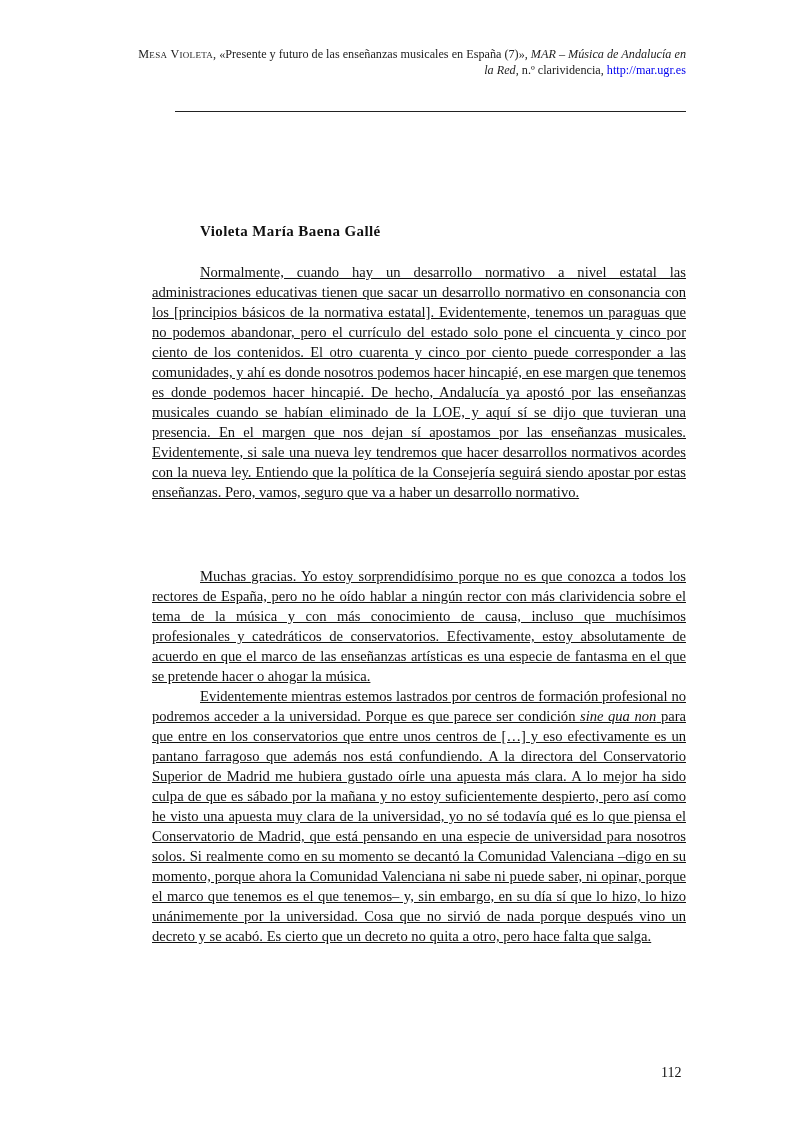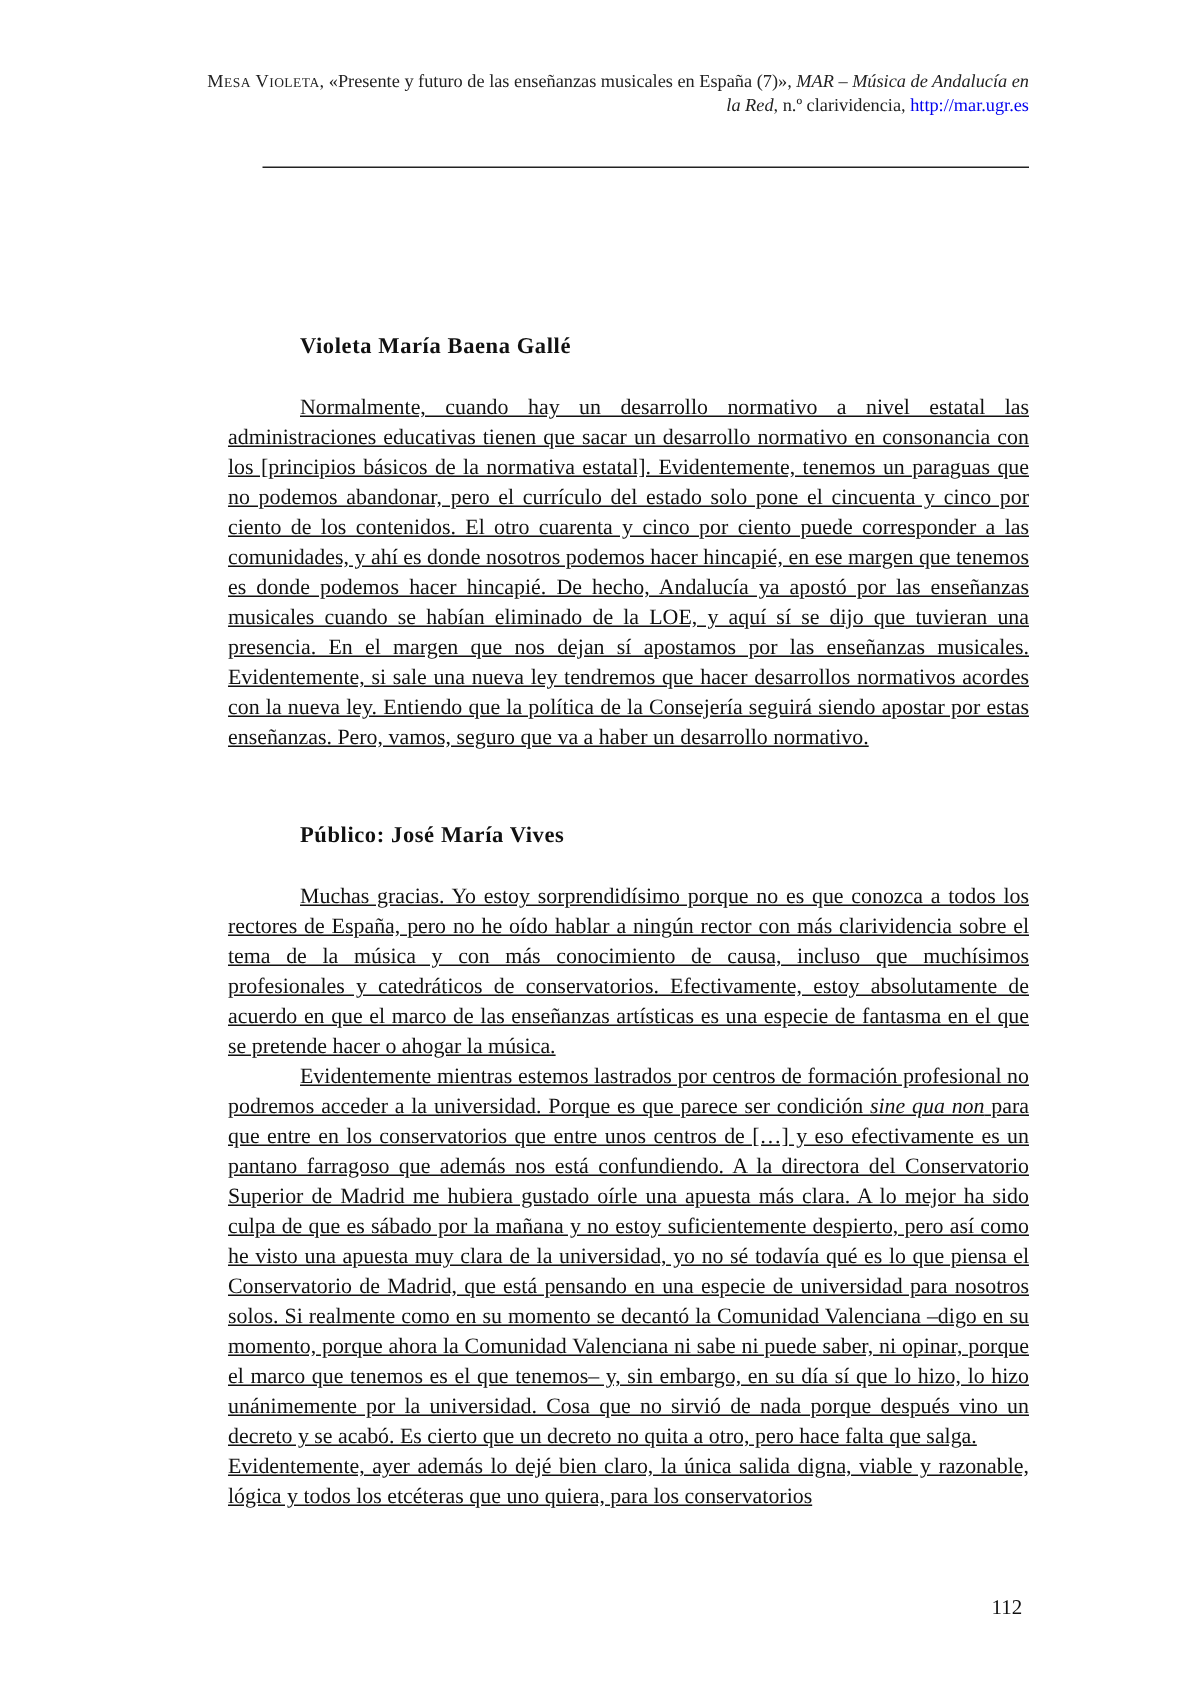--- a/index.html
+++ b/index.html
@@ -29,20 +29,18 @@
 
 <div class="rule"></div>
 
 <div class="content">
   <h2>Violeta María Baena Gallé</h2>
   <div class="gap-after-title"></div>
   <p>Normalmente, cuando hay un desarrollo normativo a nivel estatal las administraciones educativas tienen que sacar un desarrollo normativo en consonancia con los [principios básicos de la normativa estatal]. Evidentemente, tenemos un paraguas que no podemos abandonar, pero el currículo del estado solo pone el cincuenta y cinco por ciento de los contenidos. El otro cuarenta y cinco por ciento puede corresponder a las comunidades, y ahí es donde nosotros podemos hacer hincapié, en ese margen que tenemos es donde podemos hacer hincapié. De hecho, Andalucía ya apostó por las enseñanzas musicales cuando se habían eliminado de la LOE, y aquí sí se dijo que tuvieran una presencia. En el margen que nos dejan sí apostamos por las enseñanzas musicales. Evidentemente, si sale una nueva ley tendremos que hacer desarrollos normativos acordes con la nueva ley. Entiendo que la política de la Consejería seguirá siendo apostar por estas enseñanzas. Pero, vamos, seguro que va a haber un desarrollo normativo.</p>
 
   <div class="gap-section"></div>
 
-  <h2>Público: José María Vives</h2>
   <div class="gap-after-title"></div>
   <p>Muchas gracias. Yo estoy sorprendidísimo porque no es que conozca a todos los rectores de España, pero no he oído hablar a ningún rector con más clarividencia sobre el tema de la música y con más conocimiento de causa, incluso que muchísimos profesionales y catedráticos de conservatorios. Efectivamente, estoy absolutamente de acuerdo en que el marco de las enseñanzas artísticas es una especie de fantasma en el que se pretende hacer o ahogar la música.</p>
   <p><span>Evidentemente mientras estemos lastrados por centros de formación profesional no podremos acceder a la universidad. Porque es que parece ser condición </span><i>sine qua non</i><span> para que entre en los conservatorios que entre unos centros de […] y eso efectivamente es un pantano farragoso que además nos está confundiendo. A la directora del Conservatorio Superior de Madrid me hubiera gustado oírle una apuesta más clara. A lo mejor ha sido culpa de que es sábado por la mañana y no estoy suficientemente despierto, pero así como he visto una apuesta muy clara de la universidad, yo no sé todavía qué es lo que piensa el Conservatorio de Madrid, que está pensando en una especie de universidad para nosotros solos. Si realmente como en su momento se decantó la Comunidad Valenciana –digo en su momento, porque ahora la Comunidad Valenciana ni sabe ni puede saber, ni opinar, porque el marco que tenemos es el que tenemos– y, sin embargo, en su día sí que lo hizo, lo hizo unánimemente por la universidad. Cosa que no sirvió de nada porque después vino un decreto y se acabó. Es cierto que un decreto no quita a otro, pero hace falta que salga.</span></p>
-  <p class="noindent">Evidentemente, ayer además lo dejé bien claro, la única salida digna, viable y razonable, lógica y todos los etcéteras que uno quiera, para los conservatorios</p>
 </div>
 
 <div class="page-number">112</div>
 
 </body></html>

